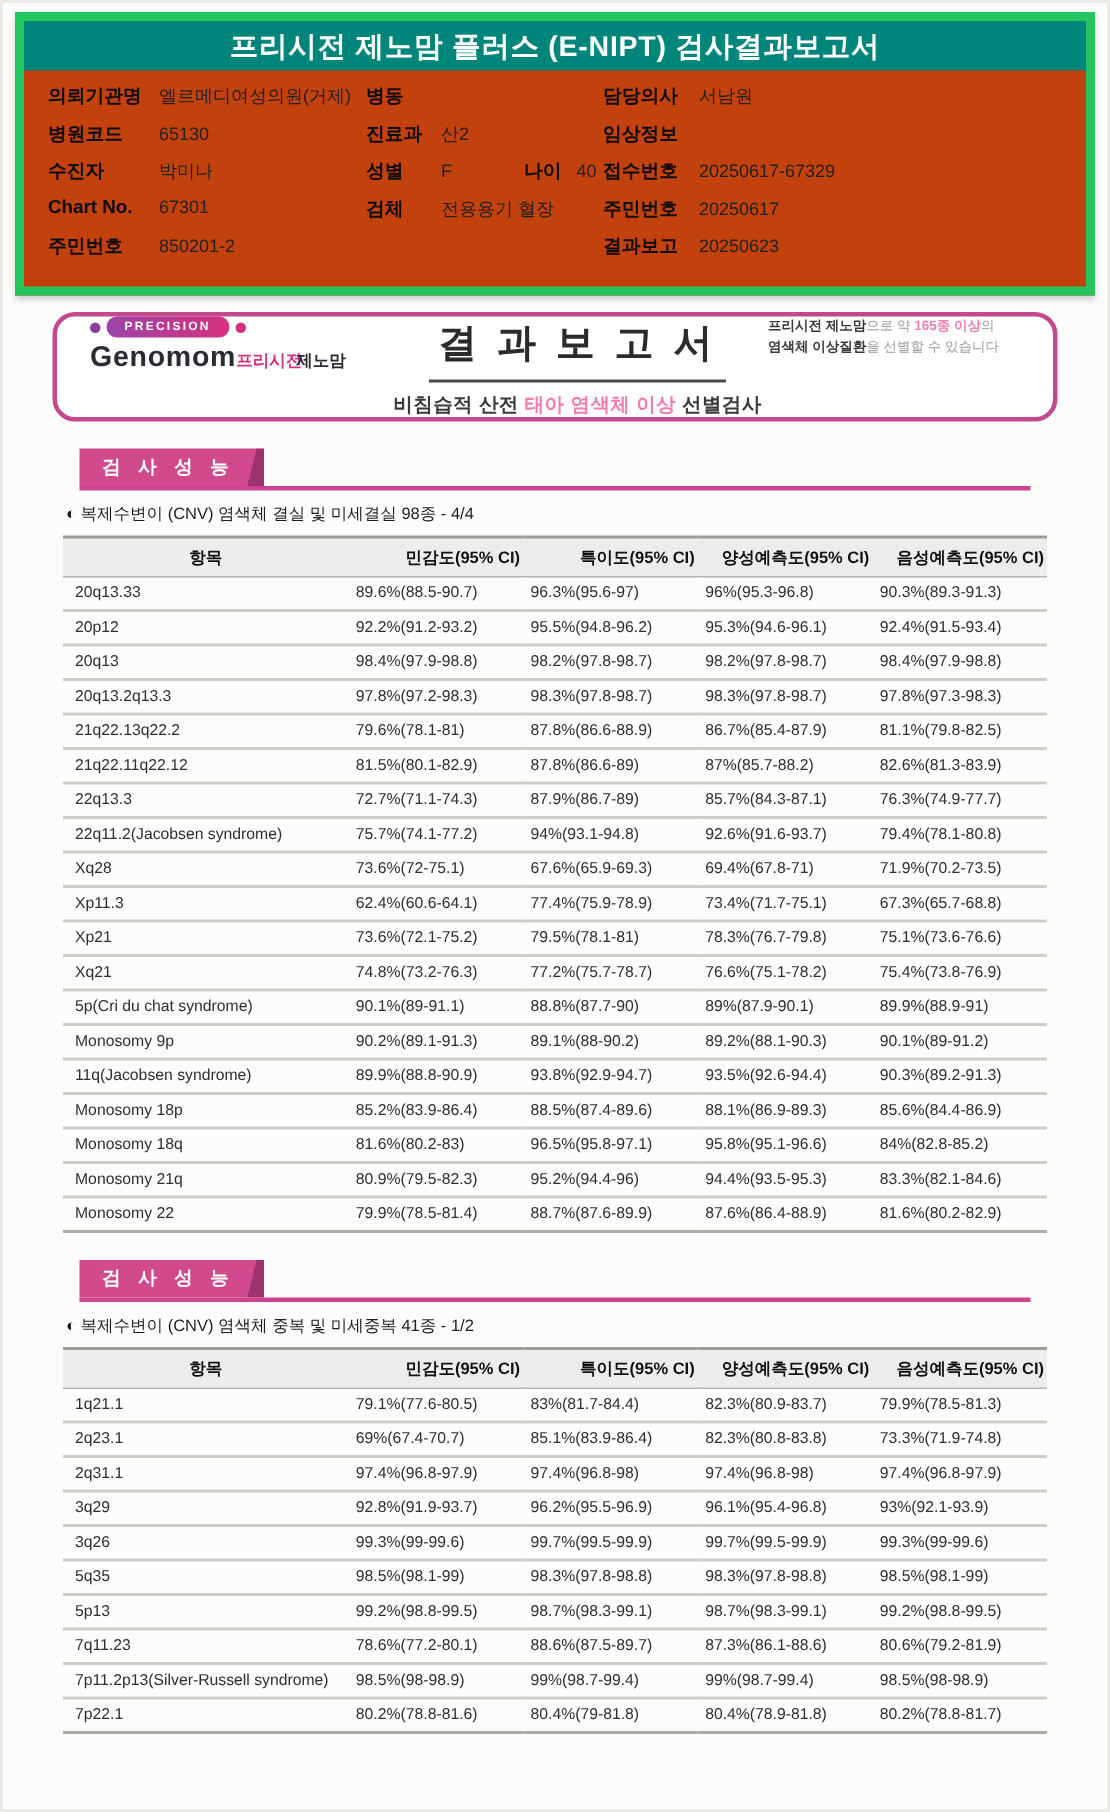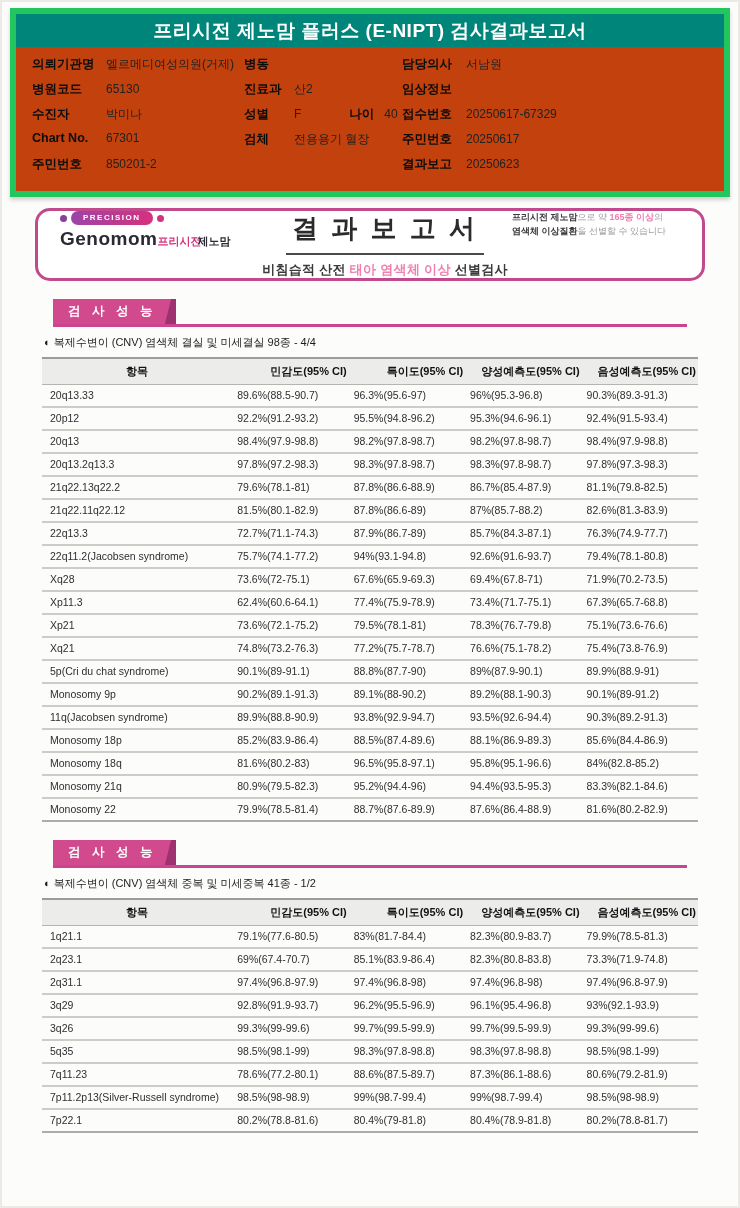--- a/index.html
+++ b/index.html
@@ -385,20 +385,27 @@
         <td class="cell-num">99.3%(99-99.6)</td>
       </tr>
       <tr>
         <td class="cell-item">5q35</td>
         <td class="cell-num">98.5%(98.1-99)</td>
         <td class="cell-num">98.3%(97.8-98.8)</td>
         <td class="cell-num">98.3%(97.8-98.8)</td>
         <td class="cell-num">98.5%(98.1-99)</td>
       </tr>
       <tr>
+        <td class="cell-item">5p13</td>
+        <td class="cell-num">99.2%(98.8-99.5)</td>
+        <td class="cell-num">98.7%(98.3-99.1)</td>
+        <td class="cell-num">98.7%(98.3-99.1)</td>
+        <td class="cell-num">99.2%(98.8-99.5)</td>
+      </tr>
+      <tr>
         <td class="cell-item">7q11.23</td>
         <td class="cell-num">78.6%(77.2-80.1)</td>
         <td class="cell-num">88.6%(87.5-89.7)</td>
         <td class="cell-num">87.3%(86.1-88.6)</td>
         <td class="cell-num">80.6%(79.2-81.9)</td>
       </tr>
       <tr>
         <td class="cell-item">7p11.2p13(Silver-Russell syndrome)</td>
         <td class="cell-num">98.5%(98-98.9)</td>
         <td class="cell-num">99%(98.7-99.4)</td>

